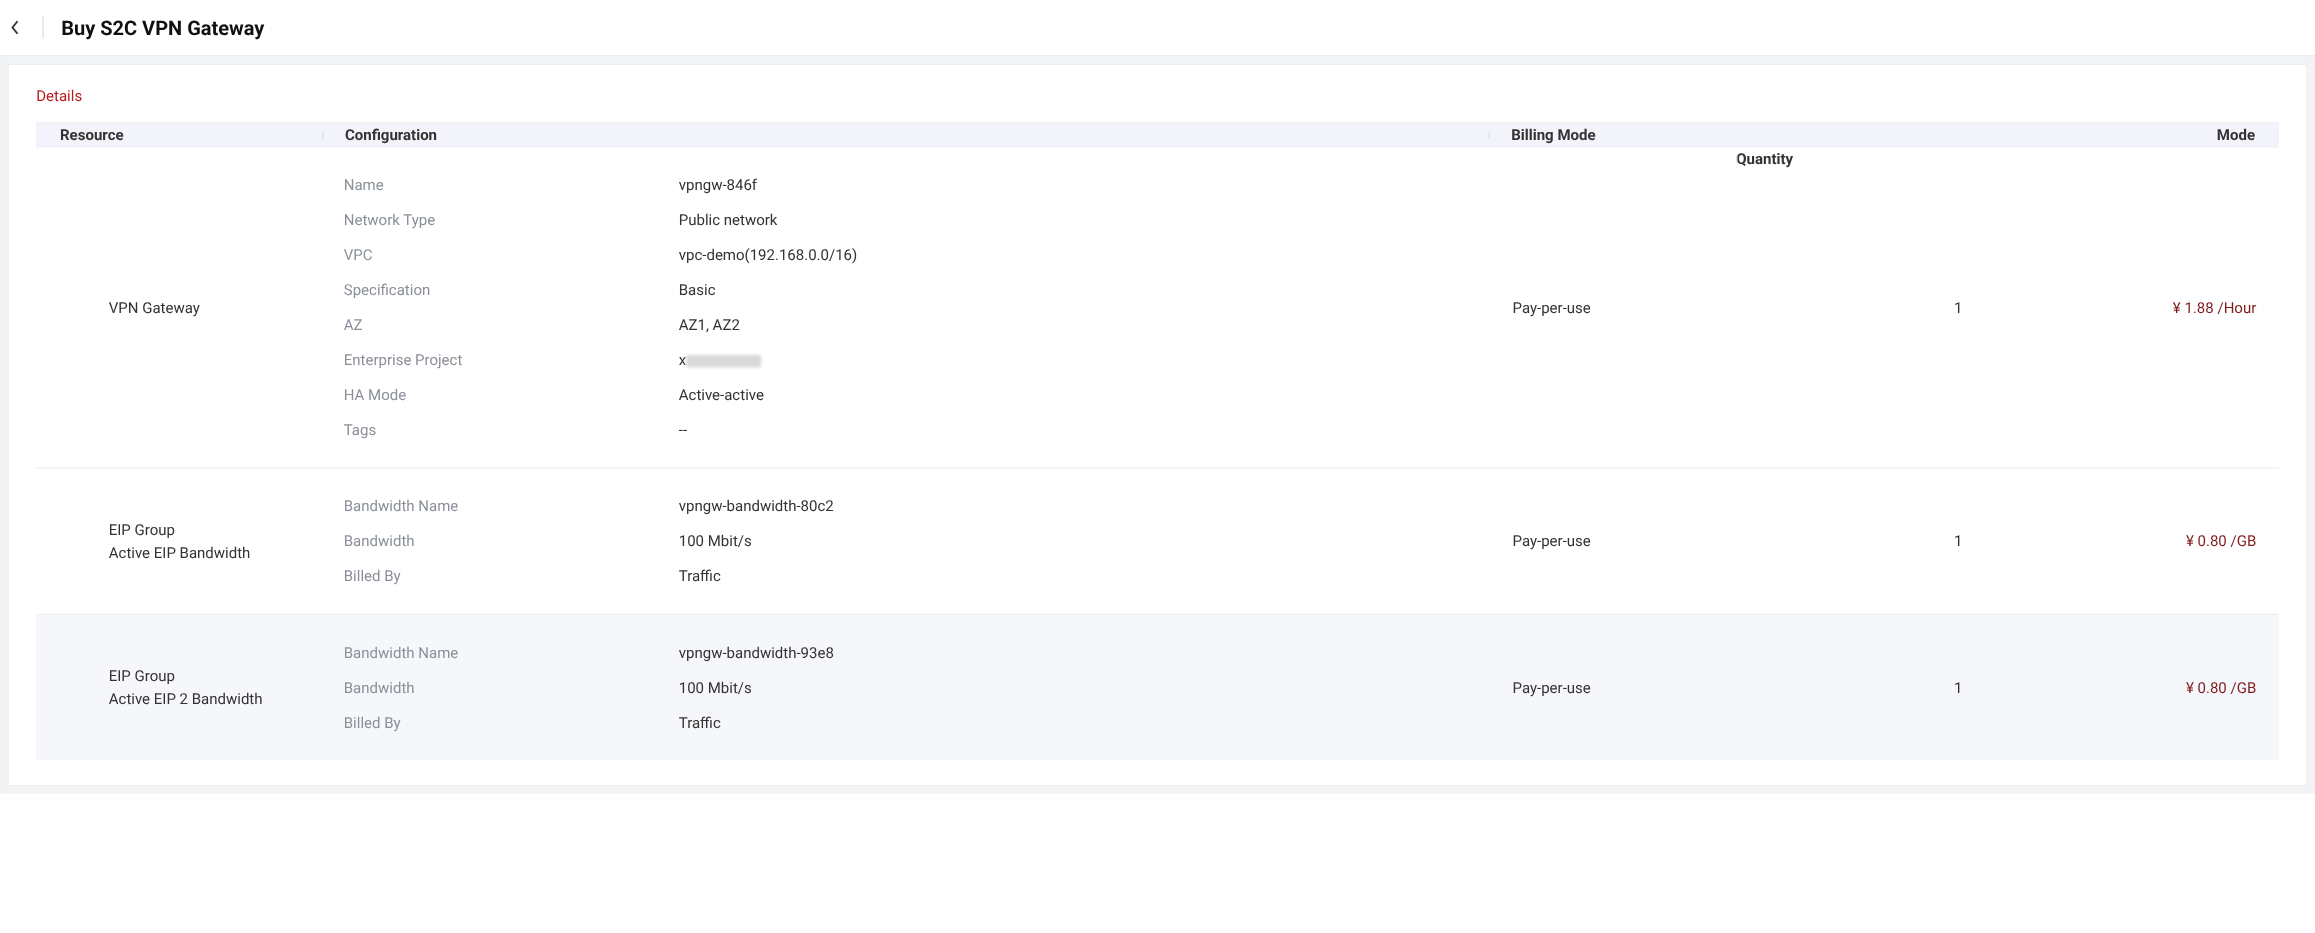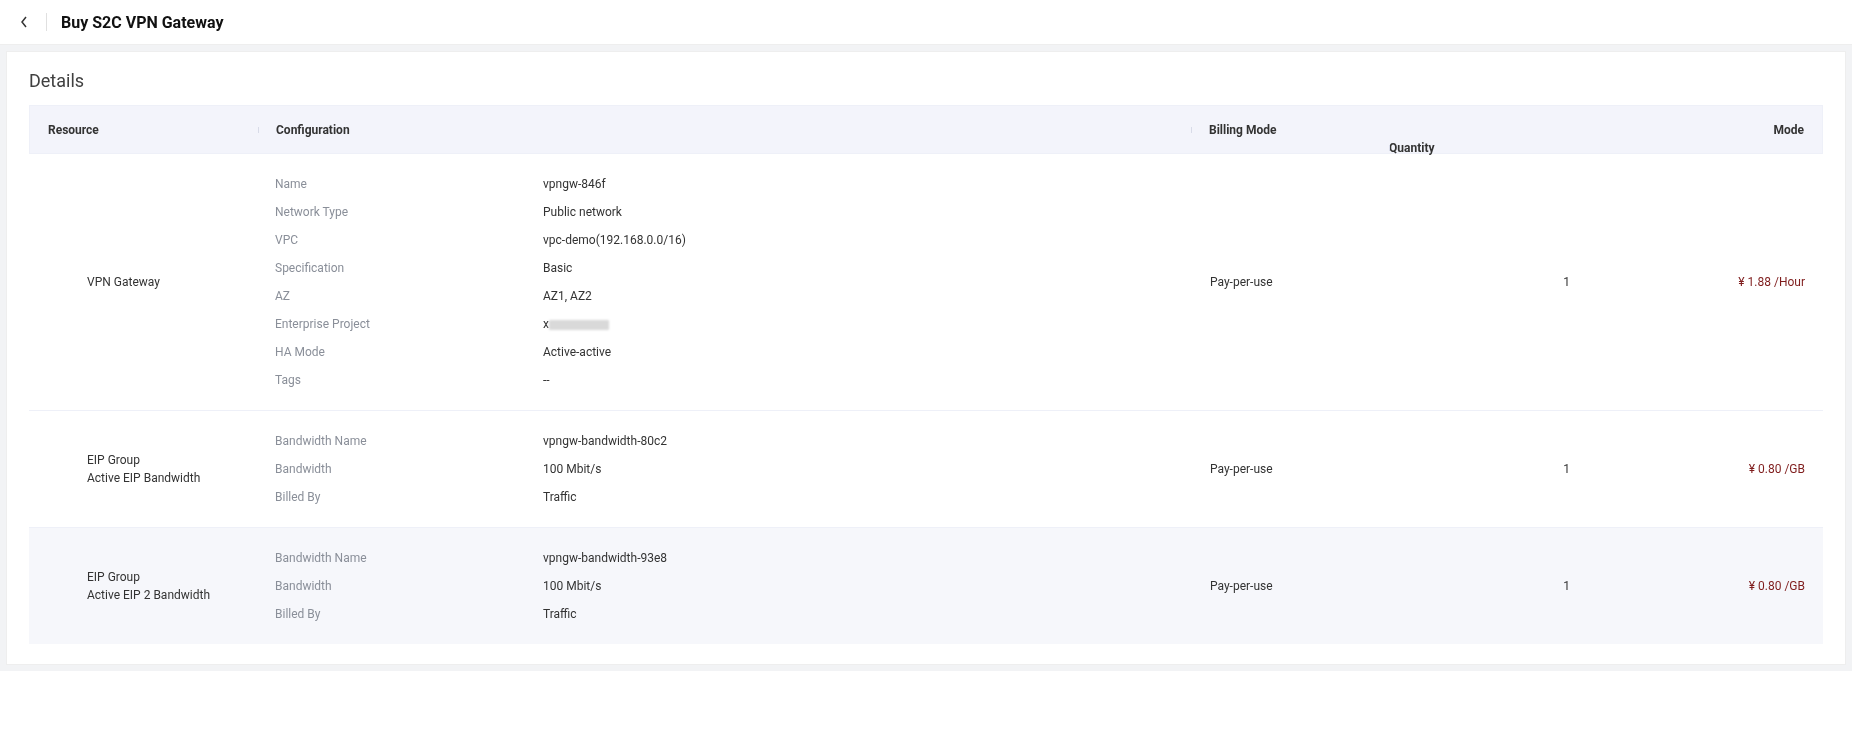--- a/index.html
+++ b/index.html
@@ -10,21 +10,21 @@
     color: #333;
     background: #ffffff;
     width: 1852px;
   }
 
   
   .topbar {
     height: 44px;
     display: flex;
     align-items: center;
-    padding: 0 16px;
+    padding: 0 4px;
     border-bottom: 1px solid #eee;
     background: #fff;
   }
   .back-icon {
     width: 16px;
     height: 16px;
     display: inline-flex;
     align-items: center;
     justify-content: center;
     color: #333;
@@ -49,32 +49,32 @@
     box-sizing: border-box;
   }
   .page-inner {
     background: #fff;
     border: 1px solid #eee;
     box-sizing: border-box;
     padding: 14px 0 20px 0;
   }
 
   .section-title {
-    font-size: 18px;
-    color: #404040;
+    font-size: 12px;
+    color: #b91c1c;
     font-weight: 400;
     padding: 4px 22px 14px 22px;
   }
 
   
   .table-head {
     background: #f3f4fb;
     display: flex;
     align-items: center;
-    height: 49px;
+    height: 20px;
     font-size: 12px;
     color: #333;
     font-weight: 700;
     border: 1px solid #eef0f8;
     margin: 0 22px;
     box-sizing: border-box;
   }
   .col-resource     { flex: 0 0 210px; padding-left: 18px; }
   .col-config       { flex: 1 1 auto;  padding-left: 18px; position: relative; }
   .col-billing      { flex: 0 0 180px; padding-left: 18px; position: relative; }

